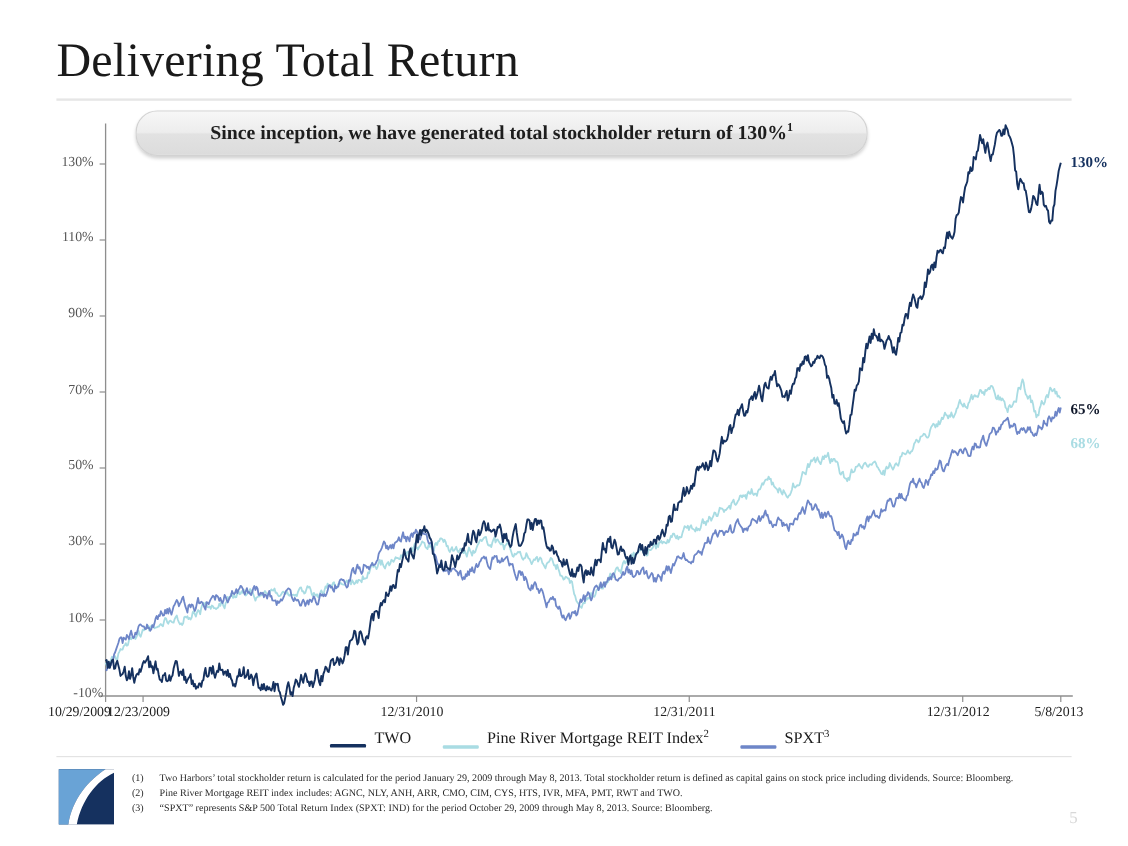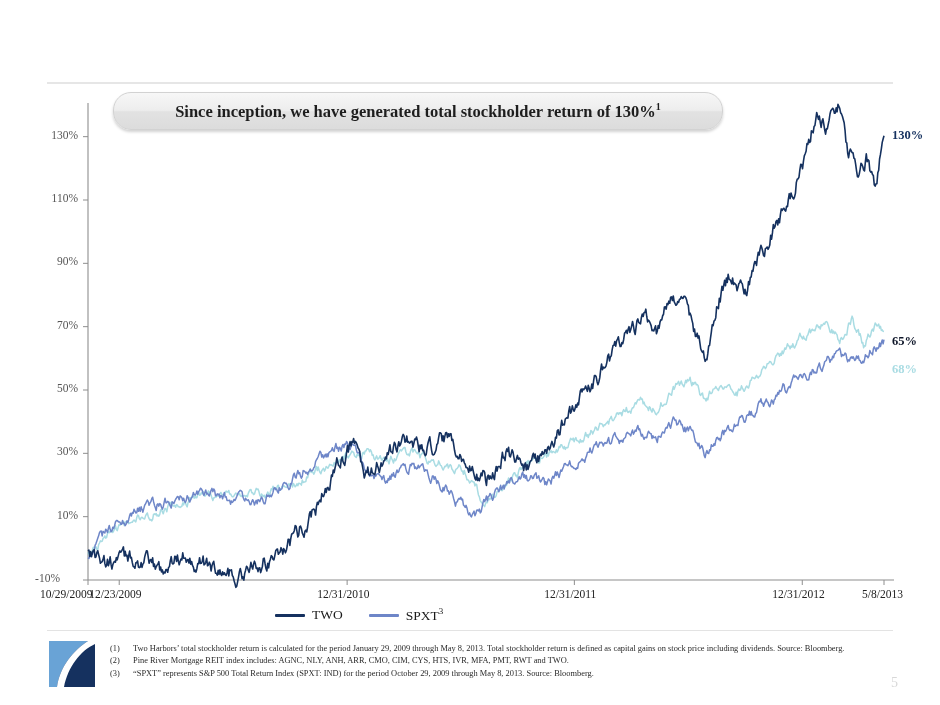--- a/index.html
+++ b/index.html
@@ -53,21 +53,21 @@
   .end-label{
     position:absolute;font-family:"Liberation Serif",serif;
     font-size:12.5px;font-weight:700;white-space:nowrap;
   }
 
   
   .legend{
     position:absolute;left:275px;top:605px;width:420px;height:20px;
     display:flex;align-items:center;gap:26px;
   }
-  .legend-item{display:flex;align-items:center;gap:7px;}
+  .legend-item{display:flex;align-items:flex-end;gap:7px;}
   .legend-swatch{display:block;width:30px;height:3px;border-radius:1px;}
   .legend-text{
     font-family:"Liberation Serif",serif;font-size:13.5px;color:#1a1a1a;white-space:nowrap;
   }
   .legend-text sup{font-size:9px;vertical-align:super;}
 
   
   .footer-rule{
     position:absolute;left:47px;top:630px;width:846px;height:1px;background:#e3e3e3;
   }
@@ -84,20 +84,21 @@
   .page-num{
     position:absolute;right:42px;bottom:14px;
     font-family:"Liberation Serif",serif;font-size:14px;color:#d8d8d8;
   }
 </style>
 </head>
 <body>
 
 <div class="slide">
 
+  <div class="title">Delivering Total Return</div>
   <div class="title-rule"></div>
 
   <div class="banner">
     <div class="banner-text">
       <span>Since inception, we have generated total stockholder return of  130%</span><sup>1</sup>
     </div>
   </div>
 
   <div class="chart-wrap">
     <svg class="plot" id="plot-svg" width="940" height="640">
@@ -115,21 +116,21 @@
         <line x1="119.22871452420702" y1="580" x2="119.22871452420702" y2="585" stroke="#8e8e8e" stroke-width="1"></line>
         <line x1="347.13188647746244" y1="580" x2="347.13188647746244" y2="585" stroke="#8e8e8e" stroke-width="1"></line>
         <line x1="574.3706176961603" y1="580" x2="574.3706176961603" y2="585" stroke="#8e8e8e" stroke-width="1"></line>
         <line x1="802.2737896494157" y1="580" x2="802.2737896494157" y2="585" stroke="#8e8e8e" stroke-width="1"></line>
         <line x1="884" y1="580" x2="884" y2="585" stroke="#8e8e8e" stroke-width="1"></line>
         <path d="M88.00 552.19 L88.89 554.52 L89.77 551.10 L90.66 552.31 L91.54 553.45 L92.43 549.89 L93.31 547.27 L94.20 547.76 L95.08 547.88 L95.97 546.81 L96.85 549.54 L97.74 549.95 L98.63 544.69 L99.51 543.02 L100.40 540.88 L101.28 541.43 L102.17 541.33 L103.05 538.45 L103.94 537.77 L104.82 535.95 L105.71 538.12 L106.59 537.48 L107.48 533.42 L108.36 531.55 L109.25 532.73 L110.14 531.06 L111.02 531.98 L111.91 530.25 L112.79 532.46 L113.68 530.88 L114.56 528.81 L115.45 525.77 L116.33 529.31 L117.22 530.69 L118.10 527.77 L118.99 524.66 L119.88 525.30 L120.76 524.56 L121.65 523.09 L122.53 523.46 L123.42 521.39 L124.30 525.50 L125.19 521.95 L126.07 521.89 L126.96 521.00 L127.84 522.09 L128.73 523.60 L129.62 522.99 L130.50 522.86 L131.39 522.25 L132.27 522.24 L133.16 520.77 L134.04 520.05 L134.93 521.07 L135.81 521.85 L136.70 517.79 L137.58 514.95 L138.47 515.52 L139.35 518.63 L140.24 519.77 L141.13 517.65 L142.01 517.20 L142.90 518.11 L143.78 518.67 L144.67 518.91 L145.55 515.89 L146.44 514.17 L147.32 512.94 L148.21 516.45 L149.09 518.65 L149.98 520.22 L150.87 519.43 L151.75 520.88 L152.64 519.44 L153.52 514.33 L154.41 513.81 L155.29 514.63 L156.18 513.51 L157.06 515.96 L157.95 514.98 L158.83 516.23 L159.72 514.59 L160.61 510.12 L161.49 509.19 L162.38 511.99 L163.26 513.82 L164.15 510.45 L165.03 508.39 L165.92 509.12 L166.80 511.85 L167.69 506.86 L168.57 504.04 L169.46 502.29 L170.34 504.70 L171.23 502.24 L172.12 503.37 L173.00 505.99 L173.89 506.03 L174.77 505.39 L175.66 507.34 L176.54 504.59 L177.43 505.19 L178.31 506.86 L179.20 506.70 L180.08 507.52 L180.97 506.75 L181.86 506.25 L182.74 503.05 L183.63 504.92 L184.51 500.84 L185.40 502.79 L186.28 505.14 L187.17 506.94 L188.05 502.58 L188.94 501.24 L189.82 497.47 L190.71 499.63 L191.60 498.40 L192.48 495.01 L193.37 495.95 L194.25 498.17 L195.14 495.93 L196.02 497.88 L196.91 497.66 L197.79 494.12 L198.68 492.08 L199.56 495.19 L200.45 494.85 L201.33 492.68 L202.22 493.93 L203.11 491.41 L203.99 495.47 L204.88 496.24 L205.76 495.11 L206.65 494.27 L207.53 492.95 L208.42 490.84 L209.30 494.89 L210.19 491.60 L211.07 495.30 L211.96 497.94 L212.85 500.55 L213.73 497.99 L214.62 497.53 L215.50 496.68 L216.39 496.91 L217.27 495.10 L218.16 496.13 L219.04 495.54 L219.93 493.92 L220.81 492.46 L221.70 493.97 L222.59 495.04 L223.47 494.49 L224.36 494.71 L225.24 492.71 L226.13 491.16 L227.01 492.00 L227.90 492.07 L228.78 490.41 L229.67 494.08 L230.55 493.95 L231.44 495.64 L232.32 496.87 L233.21 496.68 L234.10 495.70 L234.98 494.12 L235.87 493.04 L236.75 493.54 L237.64 495.04 L238.52 494.48 L239.41 493.38 L240.29 495.67 L241.18 496.41 L242.06 495.37 L242.95 495.72 L243.84 495.78 L244.72 495.59 L245.61 496.46 L246.49 495.59 L247.38 496.79 L248.26 493.41 L249.15 491.35 L250.03 489.63 L250.92 489.56 L251.80 492.72 L252.69 492.71 L253.58 494.58 L254.46 493.92 L255.35 491.02 L256.23 488.39 L257.12 489.57 L258.00 488.94 L258.89 491.32 L259.77 495.03 L260.66 496.71 L261.54 494.00 L262.43 495.50 L263.31 496.53 L264.20 495.17 L265.09 497.65 L265.97 496.15 L266.86 494.09 L267.74 491.99 L268.63 493.86 L269.51 496.13 L270.40 491.78 L271.28 488.73 L272.17 489.76 L273.05 486.30 L273.94 488.38 L274.83 488.68 L275.71 487.90 L276.60 488.43 L277.48 485.89 L278.37 485.17 L279.25 489.10 L280.14 489.07 L281.02 489.60 L281.91 486.64 L282.79 486.77 L283.68 485.61 L284.57 486.58 L285.45 487.03 L286.34 487.22 L287.22 487.46 L288.11 484.99 L288.99 483.66 L289.88 485.69 L290.76 483.70 L291.65 485.11 L292.53 486.99 L293.42 483.43 L294.30 485.00 L295.19 486.84 L296.08 485.86 L296.96 483.77 L297.85 485.78 L298.73 483.23 L299.62 483.41 L300.50 483.93 L301.39 485.16 L302.27 480.11 L303.16 482.56 L304.04 482.08 L304.93 481.90 L305.82 481.57 L306.70 476.95 L307.59 477.82 L308.47 474.32 L309.36 471.18 L310.24 468.91 L311.13 472.42 L312.01 471.11 L312.90 472.41 L313.78 474.28 L314.67 472.44 L315.56 468.77 L316.44 466.55 L317.33 470.63 L318.21 467.04 L319.10 470.31 L319.98 472.40 L320.87 473.79 L321.75 470.76 L322.64 469.36 L323.52 468.31 L324.41 471.15 L325.29 469.67 L326.18 466.47 L327.07 467.23 L327.95 468.26 L328.84 466.39 L329.72 464.32 L330.61 465.06 L331.49 464.87 L332.38 465.74 L333.26 466.04 L334.15 462.62 L335.03 464.19 L335.92 462.28 L336.81 462.35 L337.69 459.46 L338.58 463.05 L339.46 459.99 L340.35 459.63 L341.23 461.59 L342.12 458.26 L343.00 456.26 L343.89 459.35 L344.77 456.18 L345.66 452.95 L346.55 456.91 L347.43 456.22 L348.32 457.88 L349.20 455.91 L350.09 454.75 L350.97 453.19 L351.86 451.11 L352.74 451.99 L353.63 452.32 L354.51 455.73 L355.40 456.72 L356.28 457.54 L357.17 454.15 L358.06 455.58 L358.94 454.54 L359.83 456.78 L360.71 458.04 L361.60 458.70 L362.48 453.32 L363.37 452.33 L364.25 454.17 L365.14 450.97 L366.02 450.98 L366.91 448.69 L367.80 448.69 L368.68 449.29 L369.57 451.68 L370.45 449.79 L371.34 451.50 L372.22 455.22 L373.11 454.89 L373.99 458.52 L374.88 459.98 L375.76 457.83 L376.65 455.89 L377.54 459.06 L378.42 458.81 L379.31 457.55 L380.19 455.67 L381.08 458.73 L381.96 460.24 L382.85 458.82 L383.73 457.24 L384.62 458.65 L385.50 459.93 L386.39 460.96 L387.27 458.84 L388.16 461.24 L389.05 463.88 L389.93 459.87 L390.82 456.25 L391.70 458.61 L392.59 460.52 L393.47 463.04 L394.36 458.79 L395.24 460.77 L396.13 459.81 L397.01 456.87 L397.90 454.45 L398.79 452.98 L399.67 450.62 L400.56 449.83 L401.44 450.96 L402.33 449.57 L403.21 448.32 L404.10 447.58 L404.98 447.50 L405.87 451.73 L406.75 454.24 L407.64 454.78 L408.53 454.11 L409.41 455.90 L410.30 452.06 L411.18 449.62 L412.07 447.73 L412.95 452.06 L413.84 449.85 L414.72 449.50 L415.61 451.32 L416.49 452.59 L417.38 453.72 L418.26 452.24 L419.15 453.76 L420.04 457.85 L420.92 454.67 L421.81 453.85 L422.69 452.67 L423.58 450.92 L424.46 454.60 L425.35 457.61 L426.23 460.35 L427.12 463.29 L428.00 463.98 L428.89 461.31 L429.78 462.19 L430.66 461.35 L431.55 459.91 L432.43 460.35 L433.32 459.68 L434.20 462.51 L435.09 465.16 L435.97 466.43 L436.86 465.10 L437.74 464.83 L438.63 460.88 L439.52 463.02 L440.40 465.36 L441.29 465.68 L442.17 467.92 L443.06 470.05 L443.94 468.29 L444.83 466.24 L445.71 466.66 L446.60 464.87 L447.48 464.00 L448.37 468.04 L449.25 466.20 L450.14 464.64 L451.03 465.53 L451.91 469.05 L452.80 470.29 L453.68 472.06 L454.57 473.65 L455.45 470.24 L456.34 468.83 L457.22 468.45 L458.11 467.13 L458.99 464.88 L459.88 465.54 L460.77 468.06 L461.65 471.03 L462.54 470.98 L463.42 474.27 L464.31 470.50 L465.19 473.77 L466.08 476.38 L466.96 479.74 L467.85 479.66 L468.73 480.71 L469.62 482.96 L470.51 482.26 L471.39 480.57 L472.28 481.06 L473.16 482.11 L474.05 481.98 L474.93 485.88 L475.82 484.03 L476.70 484.69 L477.59 490.35 L478.47 495.00 L479.36 496.85 L480.24 500.54 L481.13 501.96 L482.02 502.94 L482.90 504.84 L483.79 505.52 L484.67 506.59 L485.56 503.44 L486.44 502.28 L487.33 502.66 L488.21 498.74 L489.10 499.65 L489.98 498.05 L490.87 498.90 L491.76 498.01 L492.64 494.19 L493.53 496.58 L494.41 497.01 L495.30 497.28 L496.18 495.55 L497.07 491.72 L497.95 491.39 L498.84 491.23 L499.72 487.07 L500.61 489.89 L501.49 490.53 L502.38 490.57 L503.27 486.79 L504.15 485.02 L505.04 486.92 L505.92 485.57 L506.81 484.86 L507.69 481.00 L508.58 477.95 L509.46 480.35 L510.35 479.22 L511.23 480.92 L512.12 477.84 L513.01 474.75 L513.89 473.07 L514.78 472.82 L515.66 475.77 L516.55 475.22 L517.43 477.68 L518.32 472.60 L519.20 469.07 L520.09 467.47 L520.97 469.59 L521.86 468.40 L522.75 466.15 L523.63 468.75 L524.52 465.99 L525.40 465.59 L526.29 461.80 L527.17 463.92 L528.06 460.43 L528.94 464.43 L529.83 461.33 L530.71 461.19 L531.60 460.93 L532.48 458.30 L533.37 458.83 L534.26 458.08 L535.14 456.11 L536.03 460.49 L536.91 460.66 L537.80 460.70 L538.68 462.93 L539.57 462.76 L540.45 457.99 L541.34 458.28 L542.22 458.44 L543.11 457.44 L544.00 456.38 L544.88 453.53 L545.77 453.64 L546.65 457.13 L547.54 452.99 L548.42 455.92 L549.31 451.83 L550.19 452.01 L551.08 450.71 L551.96 452.83 L552.85 451.49 L553.74 451.78 L554.62 452.51 L555.51 452.75 L556.39 449.80 L557.28 452.02 L558.16 449.96 L559.05 446.58 L559.93 447.52 L560.82 444.66 L561.70 444.75 L562.59 446.97 L563.47 448.63 L564.36 446.42 L565.25 449.40 L566.13 447.42 L567.02 447.90 L567.90 447.55 L568.79 443.82 L569.67 441.27 L570.56 438.38 L571.44 439.20 L572.33 439.90 L573.21 438.10 L574.10 441.67 L574.99 438.92 L575.87 437.61 L576.76 440.50 L577.64 440.85 L578.53 441.39 L579.41 442.91 L580.30 439.45 L581.18 441.96 L582.07 440.70 L582.95 441.90 L583.84 440.09 L584.73 435.92 L585.61 432.55 L586.50 436.04 L587.38 434.78 L588.27 437.47 L589.15 434.18 L590.04 434.63 L590.92 430.47 L591.81 431.29 L592.69 433.95 L593.58 431.79 L594.46 429.99 L595.35 427.08 L596.24 427.46 L597.12 430.07 L598.01 430.09 L598.89 426.81 L599.78 423.15 L600.66 423.81 L601.55 423.65 L602.43 424.52 L603.32 426.68 L604.20 424.83 L605.09 425.03 L605.98 423.66 L606.86 422.86 L607.75 421.38 L608.63 424.10 L609.52 419.41 L610.40 418.12 L611.29 416.33 L612.17 419.86 L613.06 420.78 L613.94 419.60 L614.83 417.78 L615.72 416.53 L616.60 413.23 L617.49 412.86 L618.37 414.35 L619.26 412.69 L620.14 413.65 L621.03 412.48 L621.91 415.71 L622.80 411.49 L623.68 409.59 L624.57 411.36 L625.45 411.57 L626.34 407.51 L627.23 411.27 L628.11 412.47 L629.00 411.34 L629.88 411.34 L630.77 413.22 L631.65 409.28 L632.54 407.75 L633.42 407.76 L634.31 405.33 L635.19 402.66 L636.08 403.88 L636.97 401.62 L637.85 399.83 L638.74 399.57 L639.62 399.95 L640.51 397.18 L641.39 399.27 L642.28 398.98 L643.16 403.79 L644.05 402.13 L644.93 405.09 L645.82 406.06 L646.71 406.90 L647.59 407.74 L648.48 410.46 L649.36 406.80 L650.25 407.64 L651.13 410.67 L652.02 412.10 L652.90 408.53 L653.79 410.24 L654.67 411.78 L655.56 413.92 L656.44 414.77 L657.33 413.01 L658.22 412.64 L659.10 410.49 L659.99 407.88 L660.87 402.81 L661.76 405.60 L662.64 406.33 L663.53 405.35 L664.41 404.31 L665.30 404.61 L666.18 404.23 L667.07 401.24 L667.96 397.19 L668.84 393.32 L669.73 393.66 L670.61 394.57 L671.50 395.28 L672.38 390.52 L673.27 386.57 L674.15 389.28 L675.04 386.79 L675.92 383.46 L676.81 384.20 L677.70 382.92 L678.58 381.38 L679.47 385.21 L680.35 383.30 L681.24 381.07 L682.12 383.99 L683.01 385.45 L683.89 386.78 L684.78 383.71 L685.66 380.38 L686.55 382.63 L687.43 379.56 L688.32 380.94 L689.21 379.97 L690.09 377.31 L690.98 382.32 L691.86 385.81 L692.75 382.47 L693.63 384.42 L694.52 382.45 L695.40 382.34 L696.29 384.76 L697.17 384.58 L698.06 385.50 L698.95 389.72 L699.83 394.52 L700.72 395.54 L701.60 393.64 L702.49 393.01 L703.37 397.85 L704.26 398.58 L705.14 398.80 L706.03 401.01 L706.91 398.15 L707.80 399.92 L708.69 395.11 L709.57 391.18 L710.46 393.61 L711.34 393.51 L712.23 392.43 L713.11 389.13 L714.00 388.86 L714.88 388.30 L715.77 386.53 L716.65 388.08 L717.54 389.35 L718.42 390.42 L719.31 387.78 L720.20 386.27 L721.08 385.55 L721.97 387.04 L722.85 388.88 L723.74 388.95 L724.62 386.91 L725.51 386.93 L726.39 387.44 L727.28 385.94 L728.16 385.14 L729.05 384.49 L729.94 386.06 L730.82 388.86 L731.71 389.75 L732.59 391.52 L733.48 392.80 L734.36 394.79 L735.25 395.26 L736.13 392.14 L737.02 395.81 L737.90 391.20 L738.79 388.91 L739.68 390.46 L740.56 389.73 L741.45 385.85 L742.33 387.85 L743.22 389.61 L744.10 391.34 L744.99 389.59 L745.87 387.17 L746.76 385.99 L747.64 387.37 L748.53 388.07 L749.41 384.98 L750.30 380.57 L751.19 380.37 L752.07 377.28 L752.96 377.70 L753.84 378.21 L754.73 378.65 L755.61 377.26 L756.50 375.34 L757.38 377.17 L758.27 377.96 L759.15 376.39 L760.04 375.97 L760.93 373.75 L761.81 369.64 L762.70 368.55 L763.58 366.38 L764.47 366.99 L765.35 368.67 L766.24 367.36 L767.12 363.84 L768.01 363.68 L768.89 362.99 L769.78 361.46 L770.67 361.71 L771.55 363.29 L772.44 364.68 L773.32 364.64 L774.21 363.06 L775.09 358.49 L775.98 355.82 L776.86 354.73 L777.75 353.10 L778.63 353.92 L779.52 356.27 L780.40 353.39 L781.29 355.31 L782.18 351.04 L783.06 353.68 L783.95 351.22 L784.83 348.04 L785.72 349.28 L786.60 346.97 L787.49 343.80 L788.37 345.73 L789.26 346.19 L790.14 348.67 L791.03 346.04 L791.92 347.23 L792.80 343.66 L793.69 346.75 L794.57 348.02 L795.46 345.92 L796.34 344.10 L797.23 340.56 L798.11 339.79 L799.00 336.14 L799.88 333.26 L800.77 336.01 L801.66 337.27 L802.54 338.90 L803.43 336.24 L804.31 338.67 L805.20 339.33 L806.08 340.27 L806.97 336.11 L807.85 335.02 L808.74 331.96 L809.62 328.96 L810.51 332.83 L811.39 330.53 L812.28 329.24 L813.17 330.47 L814.05 330.13 L814.94 330.82 L815.82 328.03 L816.71 324.94 L817.59 325.24 L818.48 327.60 L819.36 326.72 L820.25 329.05 L821.13 324.85 L822.02 325.73 L822.91 324.71 L823.79 323.30 L824.68 324.30 L825.56 321.85 L826.45 321.61 L827.33 322.59 L828.22 325.17 L829.10 328.19 L829.99 332.01 L830.87 332.73 L831.76 329.44 L832.65 333.10 L833.53 331.08 L834.42 333.62 L835.30 332.05 L836.19 333.59 L837.07 334.87 L837.96 339.59 L838.84 340.62 L839.73 343.45 L840.61 338.70 L841.50 337.53 L842.38 339.36 L843.27 338.84 L844.16 336.76 L845.04 334.42 L845.93 334.73 L846.81 334.94 L847.70 328.45 L848.58 323.32 L849.47 323.07 L850.35 324.45 L851.24 319.26 L852.12 316.12 L853.01 318.72 L853.90 324.81 L854.78 328.49 L855.67 329.81 L856.55 332.28 L857.44 330.45 L858.32 329.62 L859.21 335.23 L860.09 333.76 L860.98 337.35 L861.86 343.00 L862.75 342.44 L863.64 347.78 L864.52 345.73 L865.41 346.08 L866.29 340.51 L867.18 338.16 L868.06 334.11 L868.95 335.95 L869.83 337.08 L870.72 335.11 L871.60 330.72 L872.49 329.13 L873.37 331.16 L874.26 326.76 L875.15 323.05 L876.03 324.19 L876.92 326.05 L877.80 325.38 L878.69 324.05 L879.57 328.08 L880.46 326.37 L881.34 330.41 L882.23 329.80 L883.11 331.32 L884.00 331.53" fill="none" stroke="#a9dce3" stroke-width="1.5" stroke-linejoin="round"></path>
         <path d="M88.00 557.79 L88.89 558.55 L89.77 554.96 L90.66 556.51 L91.54 553.28 L92.43 554.30 L93.31 551.55 L94.20 550.54 L95.08 545.38 L95.97 543.55 L96.85 540.93 L97.74 538.34 L98.63 535.85 L99.51 532.55 L100.40 531.20 L101.28 531.11 L102.17 535.89 L103.05 531.38 L103.94 532.19 L104.82 532.99 L105.71 529.14 L106.59 530.51 L107.48 532.46 L108.36 528.51 L109.25 525.53 L110.14 529.35 L111.02 531.70 L111.91 530.96 L112.79 527.23 L113.68 528.57 L114.56 525.73 L115.45 521.99 L116.33 520.55 L117.22 520.43 L118.10 521.50 L118.99 522.01 L119.88 521.91 L120.76 524.14 L121.65 524.16 L122.53 520.44 L123.42 523.46 L124.30 523.30 L125.19 525.67 L126.07 524.43 L126.96 520.91 L127.84 522.52 L128.73 519.44 L129.62 515.56 L130.50 513.33 L131.39 516.00 L132.27 512.60 L133.16 513.29 L134.04 509.27 L134.93 511.10 L135.81 512.92 L136.70 512.83 L137.58 508.21 L138.47 511.22 L139.35 507.37 L140.24 511.37 L141.13 506.84 L142.01 509.61 L142.90 512.18 L143.78 508.68 L144.67 505.27 L145.55 503.94 L146.44 501.74 L147.32 500.02 L148.21 501.68 L149.09 505.21 L149.98 502.96 L150.87 501.69 L151.75 498.70 L152.64 497.19 L153.52 501.50 L154.41 505.13 L155.29 507.58 L156.18 510.46 L157.06 504.54 L157.95 503.81 L158.83 506.12 L159.72 503.64 L160.61 504.26 L161.49 507.17 L162.38 509.17 L163.26 506.75 L164.15 502.29 L165.03 498.27 L165.92 502.69 L166.80 502.68 L167.69 501.37 L168.57 502.06 L169.46 504.11 L170.34 506.18 L171.23 508.07 L172.12 501.74 L173.00 502.37 L173.89 503.55 L174.77 501.17 L175.66 499.26 L176.54 497.83 L177.43 496.49 L178.31 497.01 L179.20 499.84 L180.08 495.89 L180.97 496.58 L181.86 497.78 L182.74 500.72 L183.63 498.29 L184.51 500.87 L185.40 502.55 L186.28 500.26 L187.17 495.71 L188.05 497.32 L188.94 500.10 L189.82 502.08 L190.71 499.54 L191.60 497.39 L192.48 496.77 L193.37 492.50 L194.25 494.50 L195.14 495.10 L196.02 493.85 L196.91 490.97 L197.79 494.26 L198.68 491.45 L199.56 490.40 L200.45 488.18 L201.33 488.80 L202.22 490.46 L203.11 493.50 L203.99 495.37 L204.88 492.56 L205.76 490.07 L206.65 493.97 L207.53 493.37 L208.42 494.98 L209.30 495.85 L210.19 493.23 L211.07 490.21 L211.96 488.34 L212.85 491.65 L213.73 488.98 L214.62 490.37 L215.50 495.75 L216.39 495.69 L217.27 493.89 L218.16 494.78 L219.04 494.01 L219.93 497.72 L220.81 495.43 L221.70 496.11 L222.59 498.80 L223.47 495.40 L224.36 492.46 L225.24 497.11 L226.13 496.66 L227.01 500.39 L227.90 500.45 L228.78 500.52 L229.67 500.30 L230.55 504.21 L231.44 501.01 L232.32 502.44 L233.21 501.35 L234.10 499.37 L234.98 500.48 L235.87 498.61 L236.75 496.51 L237.64 494.09 L238.52 492.22 L239.41 491.27 L240.29 490.28 L241.18 490.80 L242.06 491.68 L242.95 497.03 L243.84 499.32 L244.72 500.97 L245.61 498.31 L246.49 499.72 L247.38 500.39 L248.26 499.73 L249.15 501.62 L250.03 504.64 L250.92 504.57 L251.80 501.62 L252.69 499.67 L253.58 501.60 L254.46 504.99 L255.35 502.40 L256.23 500.38 L257.12 503.72 L258.00 499.68 L258.89 500.12 L259.77 501.64 L260.66 499.13 L261.54 496.94 L262.43 498.82 L263.31 502.02 L264.20 503.79 L265.09 503.66 L265.97 499.35 L266.86 494.87 L267.74 496.26 L268.63 495.38 L269.51 496.93 L270.40 495.17 L271.28 496.74 L272.17 494.86 L273.05 492.14 L273.94 488.08 L274.83 487.63 L275.71 489.66 L276.60 489.01 L277.48 491.69 L278.37 493.08 L279.25 487.71 L280.14 490.26 L281.02 489.12 L281.91 488.89 L282.79 484.77 L283.68 482.89 L284.57 482.55 L285.45 483.52 L286.34 483.23 L287.22 485.27 L288.11 487.76 L288.99 489.62 L289.88 488.62 L290.76 483.53 L291.65 483.98 L292.53 478.90 L293.42 474.78 L294.30 473.21 L295.19 477.20 L296.08 478.09 L296.96 473.61 L297.85 470.49 L298.73 473.72 L299.62 472.65 L300.50 476.15 L301.39 478.20 L302.27 476.38 L303.16 470.61 L304.04 471.02 L304.93 471.54 L305.82 473.14 L306.70 472.19 L307.59 474.43 L308.47 472.14 L309.36 470.91 L310.24 469.19 L311.13 471.06 L312.01 470.64 L312.90 470.00 L313.78 467.77 L314.67 466.67 L315.56 461.61 L316.44 459.77 L317.33 458.50 L318.21 456.48 L319.10 453.68 L319.98 451.17 L320.87 452.44 L321.75 456.99 L322.64 454.78 L323.52 457.89 L324.41 456.05 L325.29 454.28 L326.18 457.01 L327.07 453.76 L327.95 456.89 L328.84 452.81 L329.72 451.86 L330.61 451.38 L331.49 450.34 L332.38 447.72 L333.26 450.72 L334.15 451.35 L335.03 446.86 L335.92 443.56 L336.81 448.42 L337.69 447.34 L338.58 451.21 L339.46 447.17 L340.35 448.53 L341.23 451.08 L342.12 446.18 L343.00 444.46 L343.89 447.47 L344.77 443.90 L345.66 444.45 L346.55 441.42 L347.43 442.97 L348.32 445.75 L349.20 448.62 L350.09 449.49 L350.97 446.49 L351.86 443.71 L352.74 444.34 L353.63 445.19 L354.51 445.38 L355.40 444.93 L356.28 449.61 L357.17 452.53 L358.06 453.10 L358.94 452.31 L359.83 453.50 L360.71 456.67 L361.60 462.47 L362.48 462.17 L363.37 464.29 L364.25 468.45 L365.14 470.54 L366.02 470.43 L366.91 472.58 L367.80 469.70 L368.68 471.97 L369.57 476.15 L370.45 475.48 L371.34 475.77 L372.22 475.14 L373.11 474.85 L373.99 478.58 L374.88 475.80 L375.76 476.14 L376.65 474.12 L377.54 473.86 L378.42 473.71 L379.31 474.87 L380.19 475.86 L381.08 476.59 L381.96 479.52 L382.85 477.02 L383.73 475.64 L384.62 480.63 L385.50 483.12 L386.39 480.98 L387.27 482.50 L388.16 478.54 L389.05 480.21 L389.93 476.05 L390.82 479.25 L391.70 474.22 L392.59 475.98 L393.47 472.74 L394.36 476.38 L395.24 477.21 L396.13 472.80 L397.01 469.93 L397.90 472.56 L398.79 471.54 L399.67 468.34 L400.56 467.43 L401.44 465.14 L402.33 464.93 L403.21 463.69 L404.10 465.43 L404.98 464.39 L405.87 468.84 L406.75 471.87 L407.64 473.27 L408.53 474.27 L409.41 468.93 L410.30 464.54 L411.18 465.59 L412.07 463.30 L412.95 463.87 L413.84 463.37 L414.72 468.46 L415.61 466.97 L416.49 468.95 L417.38 468.36 L418.26 465.16 L419.15 467.85 L420.04 466.33 L420.92 465.42 L421.81 464.34 L422.69 463.77 L423.58 467.63 L424.46 471.34 L425.35 469.77 L426.23 470.33 L427.12 470.04 L428.00 474.10 L428.89 477.77 L429.78 480.68 L430.66 483.32 L431.55 480.13 L432.43 475.88 L433.32 475.89 L434.20 479.26 L435.09 476.70 L435.97 479.22 L436.86 483.51 L437.74 480.74 L438.63 482.56 L439.52 486.11 L440.40 489.77 L441.29 491.01 L442.17 491.97 L443.06 487.55 L443.94 490.73 L444.83 487.23 L445.71 485.05 L446.60 486.65 L447.48 490.98 L448.37 490.82 L449.25 494.22 L450.14 492.19 L451.03 490.61 L451.91 492.17 L452.80 495.07 L453.68 498.78 L454.57 502.05 L455.45 506.13 L456.34 502.18 L457.22 501.88 L458.11 499.54 L458.99 498.39 L459.88 499.24 L460.77 497.29 L461.65 499.80 L462.54 499.11 L463.42 504.92 L464.31 505.93 L465.19 507.41 L466.08 505.39 L466.96 507.94 L467.85 512.44 L468.73 514.73 L469.62 512.82 L470.51 515.76 L471.39 516.92 L472.28 514.55 L473.16 512.74 L474.05 511.12 L474.93 515.68 L475.82 513.73 L476.70 510.28 L477.59 510.01 L478.47 511.04 L479.36 509.15 L480.24 512.90 L481.13 511.75 L482.02 507.39 L482.90 503.07 L483.79 499.48 L484.67 501.63 L485.56 499.37 L486.44 495.90 L487.33 500.85 L488.21 496.62 L489.10 496.13 L489.98 493.46 L490.87 494.46 L491.76 497.82 L492.64 500.27 L493.53 498.07 L494.41 492.92 L495.30 489.99 L496.18 488.62 L497.07 487.91 L497.95 489.43 L498.84 491.73 L499.72 489.29 L500.61 485.30 L501.49 489.42 L502.38 487.61 L503.27 485.23 L504.15 489.03 L505.04 485.13 L505.92 484.84 L506.81 481.48 L507.69 483.08 L508.58 480.84 L509.46 482.85 L510.35 478.45 L511.23 477.58 L512.12 479.57 L513.01 482.84 L513.89 483.43 L514.78 484.03 L515.66 482.30 L516.55 481.69 L517.43 481.45 L518.32 479.02 L519.20 476.64 L520.09 479.11 L520.97 477.95 L521.86 473.88 L522.75 472.05 L523.63 477.15 L524.52 474.67 L525.40 478.39 L526.29 475.43 L527.17 480.10 L528.06 480.98 L528.94 480.24 L529.83 479.14 L530.71 475.82 L531.60 475.97 L532.48 478.59 L533.37 478.28 L534.26 475.31 L535.14 473.87 L536.03 472.78 L536.91 478.31 L537.80 477.39 L538.68 475.74 L539.57 479.92 L540.45 481.94 L541.34 480.78 L542.22 479.07 L543.11 477.46 L544.00 478.79 L544.88 484.59 L545.77 481.61 L546.65 484.87 L547.54 481.64 L548.42 478.93 L549.31 480.07 L550.19 480.95 L551.08 483.98 L551.96 478.35 L552.85 476.37 L553.74 478.22 L554.62 475.31 L555.51 471.73 L556.39 475.49 L557.28 471.93 L558.16 474.42 L559.05 477.55 L559.93 473.73 L560.82 469.89 L561.70 471.32 L562.59 468.89 L563.47 466.80 L564.36 463.76 L565.25 463.55 L566.13 464.82 L567.02 464.95 L567.90 465.67 L568.79 463.82 L569.67 460.87 L570.56 465.00 L571.44 466.69 L572.33 466.42 L573.21 467.60 L574.10 468.39 L574.99 468.41 L575.87 469.53 L576.76 467.86 L577.64 468.43 L578.53 463.15 L579.41 462.15 L580.30 461.63 L581.18 460.36 L582.07 458.88 L582.95 460.53 L583.84 460.00 L584.73 462.33 L585.61 458.31 L586.50 456.15 L587.38 452.57 L588.27 452.35 L589.15 452.30 L590.04 447.91 L590.92 451.56 L591.81 453.03 L592.69 450.16 L593.58 446.71 L594.46 444.54 L595.35 444.52 L596.24 441.75 L597.12 445.21 L598.01 447.28 L598.89 444.61 L599.78 442.32 L600.66 442.77 L601.55 442.27 L602.43 443.22 L603.32 445.95 L604.20 443.61 L605.09 442.53 L605.98 443.41 L606.86 442.99 L607.75 439.98 L608.63 437.55 L609.52 443.03 L610.40 444.02 L611.29 443.27 L612.17 439.58 L613.06 436.12 L613.94 434.24 L614.83 432.61 L615.72 436.12 L616.60 437.43 L617.49 438.87 L618.37 439.80 L619.26 443.43 L620.14 440.54 L621.03 441.37 L621.91 440.22 L622.80 442.20 L623.68 439.08 L624.57 438.23 L625.45 437.32 L626.34 433.62 L627.23 432.35 L628.11 433.21 L629.00 433.75 L629.88 434.36 L630.77 435.90 L631.65 432.38 L632.54 430.04 L633.42 434.18 L634.31 432.50 L635.19 430.14 L636.08 431.22 L636.97 427.84 L637.85 425.42 L638.74 429.70 L639.62 428.89 L640.51 432.48 L641.39 436.04 L642.28 434.33 L643.16 436.92 L644.05 439.33 L644.93 437.30 L645.82 437.43 L646.71 437.79 L647.59 433.85 L648.48 431.23 L649.36 432.66 L650.25 433.50 L651.13 433.72 L652.02 438.43 L652.90 435.66 L653.79 437.84 L654.67 437.42 L655.56 436.83 L656.44 440.05 L657.33 442.48 L658.22 436.48 L659.10 436.34 L659.99 436.81 L660.87 437.22 L661.76 433.79 L662.64 431.94 L663.53 432.70 L664.41 432.92 L665.30 429.15 L666.18 427.46 L667.07 428.07 L667.96 424.98 L668.84 422.61 L669.73 425.89 L670.61 428.18 L671.50 423.82 L672.38 420.08 L673.27 416.96 L674.15 418.47 L675.04 420.38 L675.92 420.09 L676.81 424.92 L677.70 424.57 L678.58 422.44 L679.47 420.08 L680.35 421.38 L681.24 424.81 L682.12 424.55 L683.01 428.33 L683.89 431.54 L684.78 427.24 L685.66 431.78 L686.55 428.90 L687.43 427.04 L688.32 430.79 L689.21 428.12 L690.09 426.31 L690.98 428.85 L691.86 430.41 L692.75 430.20 L693.63 433.40 L694.52 438.01 L695.40 441.84 L696.29 442.65 L697.17 443.21 L698.06 445.88 L698.95 443.17 L699.83 448.62 L700.72 447.62 L701.60 445.44 L702.49 447.13 L703.37 450.99 L704.26 455.72 L705.14 457.64 L706.03 453.02 L706.91 450.54 L707.80 453.23 L708.69 453.50 L709.57 449.82 L710.46 450.38 L711.34 444.70 L712.23 446.28 L713.11 446.19 L714.00 443.73 L714.88 445.36 L715.77 440.39 L716.65 437.74 L717.54 437.32 L718.42 439.57 L719.31 438.46 L720.20 440.73 L721.08 438.30 L721.97 432.53 L722.85 430.38 L723.74 434.49 L724.62 430.38 L725.51 431.46 L726.39 429.75 L727.28 427.26 L728.16 425.45 L729.05 429.31 L729.94 430.49 L730.82 429.70 L731.71 431.13 L732.59 431.73 L733.48 428.87 L734.36 424.34 L735.25 426.35 L736.13 425.53 L737.02 424.98 L737.90 425.50 L738.79 420.40 L739.68 417.05 L740.56 417.32 L741.45 415.47 L742.33 415.72 L743.22 418.66 L744.10 421.97 L744.99 422.20 L745.87 419.69 L746.76 415.45 L747.64 414.70 L748.53 415.32 L749.41 411.32 L750.30 415.03 L751.19 411.55 L752.07 415.20 L752.96 415.51 L753.84 416.70 L754.73 417.04 L755.61 413.45 L756.50 412.60 L757.38 407.93 L758.27 403.43 L759.15 401.37 L760.04 401.72 L760.93 398.84 L761.81 403.03 L762.70 403.01 L763.58 406.20 L764.47 403.41 L765.35 401.40 L766.24 398.93 L767.12 401.61 L768.01 402.45 L768.89 405.55 L769.78 406.69 L770.67 403.74 L771.55 399.96 L772.44 401.20 L773.32 404.12 L774.21 399.89 L775.09 399.02 L775.98 395.28 L776.86 395.96 L777.75 392.58 L778.63 394.27 L779.52 390.36 L780.40 391.48 L781.29 390.91 L782.18 387.33 L783.06 383.77 L783.95 384.48 L784.83 389.18 L785.72 392.21 L786.60 392.84 L787.49 389.93 L788.37 387.64 L789.26 386.44 L790.14 387.78 L791.03 383.57 L791.92 380.75 L792.80 377.69 L793.69 375.02 L794.57 377.09 L795.46 375.95 L796.34 376.69 L797.23 378.01 L798.11 379.35 L799.00 376.74 L799.88 374.65 L800.77 374.60 L801.66 376.90 L802.54 377.82 L803.43 374.43 L804.31 373.53 L805.20 374.96 L806.08 377.47 L806.97 379.90 L807.85 380.01 L808.74 379.82 L809.62 375.01 L810.51 372.20 L811.39 374.56 L812.28 369.59 L813.17 369.94 L814.05 373.01 L814.94 372.10 L815.82 373.11 L816.71 372.70 L817.59 367.78 L818.48 365.50 L819.36 362.98 L820.25 367.66 L821.13 369.77 L822.02 371.45 L822.91 368.10 L823.79 365.58 L824.68 361.79 L825.56 361.01 L826.45 360.11 L827.33 356.40 L828.22 356.56 L829.10 358.43 L829.99 362.25 L830.87 359.57 L831.76 359.85 L832.65 356.14 L833.53 357.74 L834.42 353.78 L835.30 353.55 L836.19 351.34 L837.07 350.66 L837.96 350.35 L838.84 349.34 L839.73 348.14 L840.61 351.54 L841.50 356.60 L842.38 354.52 L843.27 355.55 L844.16 355.07 L845.04 353.01 L845.93 353.77 L846.81 358.49 L847.70 361.77 L848.58 359.81 L849.47 360.84 L850.35 358.00 L851.24 356.83 L852.12 358.29 L853.01 356.69 L853.90 358.42 L854.78 360.57 L855.67 359.52 L856.55 355.99 L857.44 358.11 L858.32 355.97 L859.21 360.12 L860.09 360.49 L860.98 362.69 L861.86 363.33 L862.75 361.29 L863.64 362.69 L864.52 359.83 L865.41 354.65 L866.29 356.40 L867.18 356.12 L868.06 357.80 L868.95 355.86 L869.83 350.58 L870.72 352.88 L871.60 353.40 L872.49 354.83 L873.37 348.89 L874.26 346.90 L875.15 348.70 L876.03 351.22 L876.92 347.73 L877.80 348.63 L878.69 347.79 L879.57 343.06 L880.46 346.54 L881.34 342.72 L882.23 340.04 L883.11 343.88 L884.00 339.58" fill="none" stroke="#6e86c8" stroke-width="1.5" stroke-linejoin="round"></path>
         <path d="M88.00 550.80 L88.89 550.03 L89.77 556.48 L90.66 551.50 L91.54 556.59 L92.43 552.68 L93.31 550.29 L94.20 549.66 L95.08 557.42 L95.97 556.95 L96.85 552.58 L97.74 550.71 L98.63 554.46 L99.51 557.99 L100.40 563.29 L101.28 562.28 L102.17 561.58 L103.05 559.42 L103.94 555.65 L104.82 563.42 L105.71 566.91 L106.59 565.30 L107.48 559.40 L108.36 565.74 L109.25 562.69 L110.14 556.85 L111.02 564.15 L111.91 569.00 L112.79 564.84 L113.68 562.42 L114.56 561.27 L115.45 562.16 L116.33 557.60 L117.22 559.86 L118.10 556.39 L118.99 552.83 L119.88 550.90 L120.76 552.21 L121.65 550.86 L122.53 549.08 L123.42 546.87 L124.30 556.00 L125.19 551.19 L126.07 556.04 L126.96 555.21 L127.84 561.06 L128.73 555.73 L129.62 551.11 L130.50 557.99 L131.39 557.36 L132.27 562.43 L133.16 566.39 L134.04 566.71 L134.93 568.28 L135.81 562.80 L136.70 562.63 L137.58 560.93 L138.47 567.05 L139.35 567.65 L140.24 567.09 L141.13 562.63 L142.01 567.36 L142.90 564.11 L143.78 562.87 L144.67 557.12 L145.55 553.75 L146.44 550.74 L147.32 551.07 L148.21 556.77 L149.09 563.25 L149.98 560.07 L150.87 559.52 L151.75 562.55 L152.64 557.84 L153.52 566.51 L154.41 564.04 L155.29 569.13 L156.18 566.75 L157.06 565.14 L157.95 563.95 L158.83 561.70 L159.72 569.94 L160.61 567.01 L161.49 571.87 L162.38 569.94 L163.26 574.03 L164.15 572.12 L165.03 572.97 L165.92 569.53 L166.80 569.58 L167.69 572.29 L168.57 567.48 L169.46 566.69 L170.34 560.57 L171.23 556.68 L172.12 563.24 L173.00 564.03 L173.89 563.11 L174.77 556.41 L175.66 556.50 L176.54 561.45 L177.43 555.07 L178.31 561.18 L179.20 564.82 L180.08 561.47 L180.97 559.00 L181.86 559.91 L182.74 552.82 L183.63 558.17 L184.51 558.31 L185.40 558.15 L186.28 562.25 L187.17 559.88 L188.05 559.51 L188.94 563.04 L189.82 558.22 L190.71 564.14 L191.60 561.53 L192.48 565.38 L193.37 567.13 L194.25 571.48 L195.14 570.13 L196.02 572.07 L196.91 568.46 L197.79 563.45 L198.68 563.77 L199.56 557.70 L200.45 563.38 L201.33 563.27 L202.22 561.51 L203.11 556.05 L203.99 564.86 L204.88 564.12 L205.76 562.22 L206.65 558.34 L207.53 565.79 L208.42 564.99 L209.30 562.15 L210.19 564.23 L211.07 571.00 L211.96 565.79 L212.85 563.06 L213.73 561.25 L214.62 567.60 L215.50 573.11 L216.39 573.26 L217.27 575.15 L218.16 570.35 L219.04 574.43 L219.93 569.89 L220.81 574.05 L221.70 575.45 L222.59 571.88 L223.47 574.53 L224.36 572.71 L225.24 574.61 L226.13 575.50 L227.01 572.88 L227.90 568.36 L228.78 575.99 L229.67 569.79 L230.55 570.39 L231.44 569.79 L232.32 575.48 L233.21 576.83 L234.10 580.79 L234.98 583.72 L235.87 587.33 L236.75 586.18 L237.64 581.63 L238.52 577.06 L239.41 571.64 L240.29 568.48 L241.18 572.65 L242.06 578.73 L242.95 576.90 L243.84 580.12 L244.72 573.35 L245.61 570.18 L246.49 566.32 L247.38 567.36 L248.26 570.21 L249.15 572.32 L250.03 567.83 L250.92 562.37 L251.80 566.37 L252.69 568.99 L253.58 564.12 L254.46 561.16 L255.35 563.78 L256.23 568.46 L257.12 567.91 L258.00 571.67 L258.89 568.04 L259.77 567.81 L260.66 572.63 L261.54 569.65 L262.43 566.21 L263.31 558.70 L264.20 558.20 L265.09 563.75 L265.97 568.53 L266.86 570.98 L267.74 563.26 L268.63 567.82 L269.51 561.62 L270.40 559.24 L271.28 555.67 L272.17 556.53 L273.05 559.43 L273.94 559.94 L274.83 555.58 L275.71 550.77 L276.60 549.54 L277.48 549.01 L278.37 554.26 L279.25 552.87 L280.14 551.92 L281.02 547.68 L281.91 549.52 L282.79 554.12 L283.68 548.61 L284.57 550.19 L285.45 552.83 L286.34 550.55 L287.22 545.99 L288.11 539.30 L288.99 539.40 L289.88 545.47 L290.76 538.65 L291.65 534.19 L292.53 533.50 L293.42 532.84 L294.30 530.74 L295.19 525.66 L296.08 526.14 L296.96 531.45 L297.85 537.04 L298.73 535.13 L299.62 526.81 L300.50 526.09 L301.39 528.43 L302.27 532.91 L303.16 534.96 L304.04 537.17 L304.93 531.33 L305.82 530.17 L306.70 532.00 L307.59 527.01 L308.47 520.50 L309.36 514.08 L310.24 511.52 L311.13 517.02 L312.01 510.02 L312.90 509.51 L313.78 509.06 L314.67 510.12 L315.56 515.05 L316.44 506.66 L317.33 502.38 L318.21 504.41 L319.10 501.15 L319.98 500.05 L320.87 501.85 L321.75 493.64 L322.64 496.14 L323.52 496.61 L324.41 493.68 L325.29 488.62 L326.18 492.40 L327.07 487.98 L327.95 487.43 L328.84 489.99 L329.72 489.86 L330.61 481.72 L331.49 475.04 L332.38 476.30 L333.26 470.00 L334.15 472.59 L335.03 468.02 L335.92 464.05 L336.81 457.84 L337.69 462.04 L338.58 465.50 L339.46 466.27 L340.35 467.99 L341.23 459.66 L342.12 457.00 L343.00 461.59 L343.89 463.57 L344.77 465.47 L345.66 459.41 L346.55 452.66 L347.43 445.59 L348.32 452.05 L349.20 445.41 L350.09 441.64 L350.97 445.95 L351.86 441.57 L352.74 442.25 L353.63 438.56 L354.51 443.47 L355.40 441.38 L356.28 442.77 L357.17 444.87 L358.06 448.02 L358.94 449.30 L359.83 451.64 L360.71 461.63 L361.60 461.94 L362.48 466.44 L363.37 471.36 L364.25 477.91 L365.14 474.92 L366.02 471.16 L366.91 472.52 L367.80 467.02 L368.68 474.35 L369.57 475.10 L370.45 474.52 L371.34 468.01 L372.22 472.47 L373.11 473.34 L373.99 474.15 L374.88 474.74 L375.76 469.48 L376.65 462.65 L377.54 465.76 L378.42 468.51 L379.31 472.49 L380.19 468.39 L381.08 462.84 L381.96 466.17 L382.85 464.37 L383.73 461.00 L384.62 460.53 L385.50 457.05 L386.39 458.84 L387.27 452.72 L388.16 454.51 L389.05 449.79 L389.93 444.87 L390.82 451.69 L391.70 451.95 L392.59 453.47 L393.47 446.70 L394.36 442.34 L395.24 443.95 L396.13 449.54 L397.01 451.86 L397.90 446.09 L398.79 441.70 L399.67 446.00 L400.56 444.30 L401.44 441.21 L402.33 436.53 L403.21 434.37 L404.10 436.19 L404.98 442.20 L405.87 441.52 L406.75 436.09 L407.64 442.13 L408.53 441.58 L409.41 443.08 L410.30 442.53 L411.18 441.32 L412.07 441.33 L412.95 447.10 L413.84 443.47 L414.72 439.13 L415.61 439.60 L416.49 437.03 L417.38 440.49 L418.26 445.93 L419.15 451.76 L420.04 445.01 L420.92 448.63 L421.81 444.78 L422.69 450.61 L423.58 450.12 L424.46 453.90 L425.35 455.78 L426.23 454.39 L427.12 447.67 L428.00 443.02 L428.89 439.69 L429.78 436.73 L430.66 444.07 L431.55 450.10 L432.43 454.58 L433.32 454.96 L434.20 454.30 L435.09 452.33 L435.97 450.29 L436.86 444.60 L437.74 443.43 L438.63 437.53 L439.52 432.92 L440.40 432.89 L441.29 433.80 L442.17 440.80 L443.06 435.70 L443.94 441.73 L444.83 436.44 L445.71 432.72 L446.60 432.46 L447.48 437.51 L448.37 433.73 L449.25 436.35 L450.14 433.66 L451.03 433.84 L451.91 440.55 L452.80 439.40 L453.68 444.51 L454.57 450.51 L455.45 454.83 L456.34 456.96 L457.22 456.32 L458.11 458.81 L458.99 458.77 L459.88 454.47 L460.77 456.24 L461.65 461.45 L462.54 459.62 L463.42 459.29 L464.31 462.80 L465.19 464.22 L466.08 467.53 L466.96 467.55 L467.85 468.96 L468.73 472.18 L469.62 466.10 L470.51 470.74 L471.39 470.20 L472.28 466.49 L473.16 470.78 L474.05 474.70 L474.93 478.31 L475.82 480.01 L476.70 474.27 L477.59 480.55 L478.47 478.15 L479.36 480.72 L480.24 477.48 L481.13 472.94 L482.02 475.79 L482.90 470.55 L483.79 470.68 L484.67 472.31 L485.56 480.27 L486.44 485.39 L487.33 476.77 L488.21 475.13 L489.10 479.20 L489.98 475.79 L490.87 478.34 L491.76 478.74 L492.64 472.87 L493.53 477.30 L494.41 479.57 L495.30 471.78 L496.18 466.51 L497.07 471.08 L497.95 466.82 L498.84 466.47 L499.72 466.50 L500.61 468.45 L501.49 459.42 L502.38 452.41 L503.27 457.90 L504.15 457.40 L505.04 460.57 L505.92 451.91 L506.81 448.92 L507.69 451.52 L508.58 447.23 L509.46 456.01 L510.35 457.00 L511.23 453.46 L512.12 449.75 L513.01 452.14 L513.89 457.21 L514.78 462.07 L515.66 461.98 L516.55 458.23 L517.43 455.41 L518.32 459.24 L519.20 458.00 L520.09 459.10 L520.97 462.98 L521.86 465.26 L522.75 464.22 L523.63 470.58 L524.52 465.12 L525.40 462.88 L526.29 469.92 L527.17 464.86 L528.06 469.41 L528.94 466.22 L529.83 462.49 L530.71 460.79 L531.60 460.08 L532.48 455.60 L533.37 453.30 L534.26 457.93 L535.14 454.13 L536.03 460.00 L536.91 462.75 L537.80 455.86 L538.68 461.45 L539.57 456.38 L540.45 454.19 L541.34 455.58 L542.22 451.50 L543.11 454.22 L544.00 453.58 L544.88 449.85 L545.77 449.81 L546.65 453.19 L547.54 447.81 L548.42 446.44 L549.31 449.81 L550.19 448.11 L551.08 444.26 L551.96 441.44 L552.85 444.48 L553.74 446.93 L554.62 443.82 L555.51 437.29 L556.39 438.03 L557.28 430.74 L558.16 429.76 L559.05 434.94 L559.93 434.56 L560.82 426.75 L561.70 420.33 L562.59 425.14 L563.47 424.41 L564.36 424.94 L565.25 419.05 L566.13 418.26 L567.02 417.62 L567.90 418.18 L568.79 411.20 L569.67 406.53 L570.56 413.26 L571.44 411.49 L572.33 405.90 L573.21 408.96 L574.10 411.28 L574.99 408.89 L575.87 404.84 L576.76 407.31 L577.64 403.09 L578.53 404.87 L579.41 397.67 L580.30 391.15 L581.18 389.03 L582.07 391.91 L582.95 388.70 L583.84 389.57 L584.73 388.57 L585.61 386.03 L586.50 388.67 L587.38 391.33 L588.27 385.39 L589.15 388.19 L590.04 391.82 L590.92 389.43 L591.81 384.09 L592.69 388.49 L593.58 381.10 L594.46 375.48 L595.35 375.53 L596.24 377.02 L597.12 381.95 L598.01 384.64 L598.89 381.72 L599.78 377.64 L600.66 369.91 L601.55 364.03 L602.43 369.65 L603.32 367.13 L604.20 367.93 L605.09 367.49 L605.98 366.09 L606.86 362.31 L607.75 355.79 L608.63 354.20 L609.52 360.94 L610.40 356.89 L611.29 355.81 L612.17 349.66 L613.06 345.45 L613.94 345.24 L614.83 341.54 L615.72 346.13 L616.60 340.77 L617.49 339.11 L618.37 336.85 L619.26 342.55 L620.14 346.52 L621.03 346.36 L621.91 342.55 L622.80 343.70 L623.68 339.48 L624.57 333.02 L625.45 332.27 L626.34 330.30 L627.23 333.44 L628.11 329.26 L629.00 326.64 L629.88 332.34 L630.77 329.44 L631.65 325.82 L632.54 321.47 L633.42 325.76 L634.31 331.45 L635.19 334.43 L636.08 327.40 L636.97 320.71 L637.85 318.89 L638.74 322.39 L639.62 323.31 L640.51 323.84 L641.39 317.40 L642.28 314.02 L643.16 316.55 L644.05 312.58 L644.93 312.56 L645.82 309.19 L646.71 316.24 L647.59 321.90 L648.48 320.19 L649.36 321.20 L650.25 323.30 L651.13 325.62 L652.02 330.72 L652.90 330.12 L653.79 330.98 L654.67 328.20 L655.56 325.84 L656.44 333.76 L657.33 330.97 L658.22 325.45 L659.10 328.14 L659.99 322.13 L660.87 319.74 L661.76 319.84 L662.64 315.71 L663.53 314.26 L664.41 306.91 L665.30 306.73 L666.18 309.12 L667.07 303.49 L667.96 304.60 L668.84 301.19 L669.73 303.26 L670.61 297.34 L671.50 296.92 L672.38 300.48 L673.27 295.98 L674.15 301.68 L675.04 303.48 L675.92 305.29 L676.81 304.47 L677.70 301.45 L678.58 302.42 L679.47 299.27 L680.35 299.10 L681.24 296.54 L682.12 298.00 L683.01 298.47 L683.89 296.20 L684.78 296.38 L685.66 297.41 L686.55 299.70 L687.43 303.87 L688.32 305.44 L689.21 314.87 L690.09 313.19 L690.98 315.47 L691.86 319.85 L692.75 323.33 L693.63 331.37 L694.52 329.11 L695.40 336.38 L696.29 336.41 L697.17 333.18 L698.06 338.08 L698.95 335.94 L699.83 342.27 L700.72 348.76 L701.60 350.94 L702.49 352.39 L703.37 350.98 L704.26 357.58 L705.14 361.33 L706.03 359.60 L706.91 359.77 L707.80 353.69 L708.69 345.92 L709.57 345.48 L710.46 338.44 L711.34 332.05 L712.23 324.69 L713.11 325.57 L714.00 321.17 L714.88 320.28 L715.77 317.68 L716.65 306.79 L717.54 307.47 L718.42 308.57 L719.31 298.22 L720.20 301.87 L721.08 293.33 L721.97 286.36 L722.85 290.31 L723.74 285.35 L724.62 280.32 L725.51 285.78 L726.39 278.14 L727.28 282.38 L728.16 274.42 L729.05 279.12 L729.94 279.60 L730.82 281.20 L731.71 283.85 L732.59 278.11 L733.48 284.50 L734.36 283.05 L735.25 284.02 L736.13 285.10 L737.02 290.75 L737.90 287.59 L738.79 283.78 L739.68 282.62 L740.56 279.96 L741.45 282.64 L742.33 283.90 L743.22 289.06 L744.10 293.89 L744.99 289.25 L745.87 294.10 L746.76 295.61 L747.64 289.76 L748.53 281.57 L749.41 284.60 L750.30 277.47 L751.19 276.96 L752.07 270.55 L752.96 271.18 L753.84 265.29 L754.73 261.58 L755.61 261.80 L756.50 265.40 L757.38 257.58 L758.27 252.20 L759.15 255.02 L760.04 249.16 L760.93 245.35 L761.81 247.78 L762.70 251.22 L763.58 255.54 L764.47 256.51 L765.35 248.78 L766.24 248.18 L767.12 246.99 L768.01 249.34 L768.89 247.69 L769.78 245.08 L770.67 235.29 L771.55 239.23 L772.44 232.93 L773.32 224.47 L774.21 228.24 L775.09 226.43 L775.98 221.57 L776.86 220.39 L777.75 224.95 L778.63 218.75 L779.52 222.77 L780.40 214.70 L781.29 208.93 L782.18 210.46 L783.06 208.85 L783.95 208.23 L784.83 210.21 L785.72 211.04 L786.60 206.21 L787.49 206.72 L788.37 199.12 L789.26 193.68 L790.14 198.58 L791.03 193.07 L791.92 196.23 L792.80 197.87 L793.69 198.90 L794.57 196.84 L795.46 193.12 L796.34 182.37 L797.23 179.26 L798.11 178.84 L799.00 177.05 L799.88 169.65 L800.77 164.24 L801.66 164.76 L802.54 168.72 L803.43 161.33 L804.31 155.85 L805.20 153.71 L806.08 151.24 L806.97 143.47 L807.85 144.47 L808.74 139.39 L809.62 142.53 L810.51 141.48 L811.39 130.86 L812.28 131.31 L813.17 132.82 L814.05 126.52 L814.94 125.51 L815.82 119.06 L816.71 112.47 L817.59 116.02 L818.48 119.39 L819.36 116.01 L820.25 122.27 L821.13 127.43 L822.02 121.13 L822.91 118.82 L823.79 124.16 L824.68 129.76 L825.56 134.20 L826.45 128.85 L827.33 128.87 L828.22 124.31 L829.10 120.14 L829.99 113.99 L830.87 110.50 L831.76 109.62 L832.65 108.27 L833.53 109.34 L834.42 113.24 L835.30 113.04 L836.19 107.84 L837.07 111.81 L837.96 104.38 L838.84 106.38 L839.73 108.32 L840.61 112.69 L841.50 114.02 L842.38 116.23 L843.27 119.45 L844.16 122.72 L845.04 130.31 L845.93 141.98 L846.81 143.01 L847.70 153.46 L848.58 157.72 L849.47 151.99 L850.35 149.03 L851.24 150.84 L852.12 152.64 L853.01 152.73 L853.90 158.12 L854.78 158.91 L855.67 164.33 L856.55 170.97 L857.44 176.74 L858.32 176.99 L859.21 174.27 L860.09 169.59 L860.98 163.28 L861.86 164.35 L862.75 166.46 L863.64 169.94 L864.52 170.86 L865.41 161.69 L866.29 153.90 L867.18 161.67 L868.06 159.75 L868.95 160.78 L869.83 170.66 L870.72 172.09 L871.60 171.51 L872.49 174.44 L873.37 175.59 L874.26 184.82 L875.15 186.17 L876.03 183.72 L876.92 183.80 L877.80 172.84 L878.69 170.35 L879.57 159.02 L880.46 154.44 L881.34 148.92 L882.23 142.40 L883.11 139.03 L884.00 135.71" fill="none" stroke="#15315f" stroke-width="1.6" stroke-linejoin="round"></path>
       </svg>
     <div id="ytick-holder">
-        <div class="ytick-label" style="left: 12px; top: 572px; font-family: Liberation Serif, serif;">-10%</div>
+        <div class="ytick-label" style="left: 38px; top: 572px; font-family: Liberation Serif, serif;">-10%</div>
         <div class="ytick-label" style="left: 30px; top: 508.667px; text-align: right;">10%</div>
         <div class="ytick-label" style="left: 30px; top: 445.333px;">30%</div>
         <div class="ytick-label" style="left: 30px; top: 382px;">50%</div>
         <div class="ytick-label" style="left: 30px; top: 318.667px;">70%</div>
         <div class="ytick-label" style="left: 30px; top: 255.333px;">90%</div>
         <div class="ytick-label" style="left: 30px; top: 192px;">110%</div>
         <div class="ytick-label" style="left: 30px; top: 128.667px;">130%</div>
       </div>
     <div id="xtick-holder">
         <div class="xtick-label" style="top: 588px; left: 40px;">10/29/2009</div>
@@ -143,20 +144,24 @@
         <div class="end-label" style="left: 892px; top: 127.667px; color: rgb(21, 49, 95);">130%</div>
         <div class="end-label" style="left: 892px; top: 324px; color: rgb(169, 220, 227); margin-top: 38px;">68%</div>
         <div class="end-label" style="left: 892px; top: 333.5px; color: #0f172a;">65%</div>
       </div>
   </div>
 
   <div class="legend" id="legend">
       <div class="legend-item">
         <span class="legend-swatch" style="background: rgb(21, 49, 95);"></span>
         <span class="legend-text">TWO</span>
+      </div>
+      <div class="legend-item">
+        <span class="legend-swatch" style="background: rgb(169, 220, 227);"></span>
+        <span class="legend-text">Pine River Mortgage REIT Index<sup>2</sup></span>
       </div>
       <div class="legend-item">
         <span class="legend-swatch" style="background: rgb(110, 134, 200);"></span>
         <span class="legend-text">SPXT<sup>3</sup></span>
       </div>
     </div>
 
   <div class="footer-rule"></div>
 
   <svg class="logo" viewBox="0 0 48 48">

